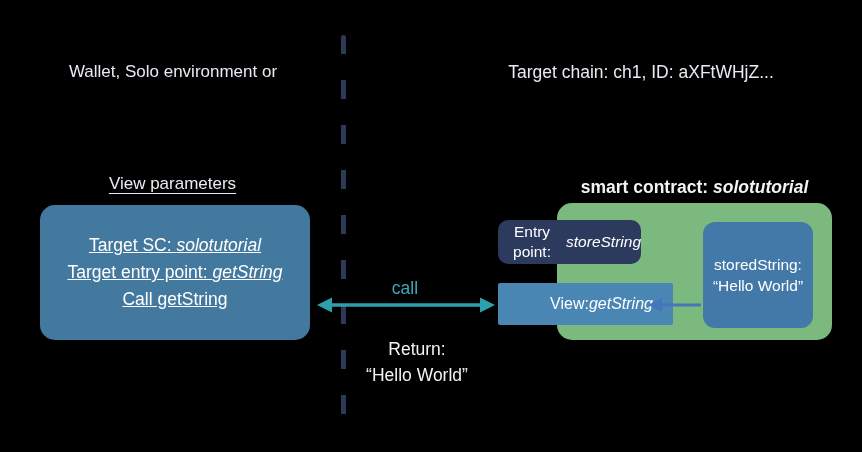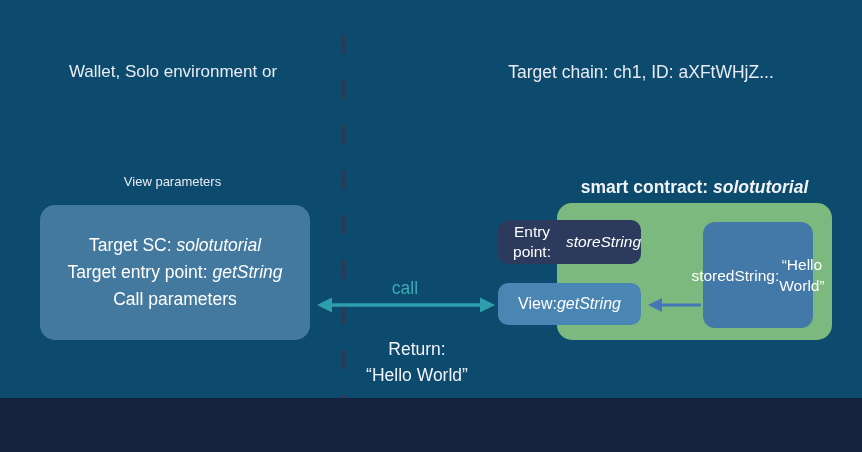--- a/index.html
+++ b/index.html
@@ -1,20 +1,20 @@
 <!DOCTYPE html>
 <html><head>
 <meta charset="utf-8">
 <style>
   html, body { margin: 0; padding: 0; background: #16213B; }
   .canvas {
     position: relative;
     width: 862px;
-    height: 398px;
-    background: #0c4a6e;
+    height: 452px;
+    background: #000000;
     font-family: "Liberation Sans", sans-serif;
     color: #E9EBF2;
     overflow: hidden;
   }
   .dashed-divider {
     position: absolute;
     left: 341px;
     top: 35px;
     width: 5px;
     height: 400px;
@@ -43,21 +43,22 @@
     text-align: center;
     font-size: 17.5px;
     color: #E9EBF2;
   }
   .view-params-label {
     position: absolute;
     left: 30px;
     top: 174px;
     width: 285px;
     text-align: center;
-    font-size: 13px;
+    font-size: 17px;
+    text-decoration: underline;
     text-underline-offset: 4px;
     text-decoration-thickness: 1px;
     color: #E9EBF2;
   }
   .param-box {
     position: absolute;
     left: 40px;
     top: 205px;
     width: 270px;
     height: 135px;
@@ -65,20 +66,21 @@
     border-radius: 15px;
     display: flex;
     flex-direction: column;
     justify-content: center;
     align-items: center;
     text-align: center;
     font-size: 17.5px;
     line-height: 27px;
     color: #FFFFFF;
     box-sizing: border-box;
+    text-decoration: underline;
   }
   .it { font-style: italic; }
   .call-label {
     position: absolute;
     left: 350px;
     top: 278px;
     width: 110px;
     text-align: center;
     font-size: 17.5px;
     color: #3BA9B6;
@@ -134,37 +136,38 @@
     line-height: 20px;
     color: #FFFFFF;
   }
   .view-box {
     position: absolute;
     left: 498px;
     top: 283px;
     width: 143px;
     height: 42px;
     background: #4A86B4;
-    border-radius: 10px;
+    border-radius: 2px;
     display: flex;
     justify-content: center;
     align-items: center;
     font-size: 16px;
     color: #FFFFFF;
+    padding-left: 32px;
   }
   .stored-box {
     position: absolute;
     left: 703px;
     top: 222px;
     width: 110px;
     height: 106px;
     background: #4379A8;
     border-radius: 12px;
     display: flex;
-    flex-direction: row;
+    flex-direction: column;
     justify-content: center;
     align-items: center;
     text-align: center;
     font-size: 15.5px;
     line-height: 21px;
     color: #FFFFFF;
   }
   .stored-arrow {
     position: absolute;
     left: 648px;
@@ -186,21 +189,21 @@
 
   <div class="view-params-label">View parameters</div>
 
   <div class="param-box">
     <div>
       <span>Target SC: </span><span class="it">solotutorial</span>
     </div>
     <div>
       <span>Target entry point: </span><span class="it">getString</span>
     </div>
-    <div>Call parameters</div>
+    <div>Call getString</div>
   </div>
 
   <div class="call-label">call</div>
 
   <svg class="call-arrow" width="180" height="18" viewBox="0 0 180 18">
     <line x1="14" y1="9" x2="166" y2="9" stroke="#2E9FAC" stroke-width="3.5"></line>
     <polygon points="1,9 16,1.5 16,16.5" fill="#2E9FAC"></polygon>
     <polygon points="179,9 164,1.5 164,16.5" fill="#2E9FAC"></polygon>
   </svg>
 

